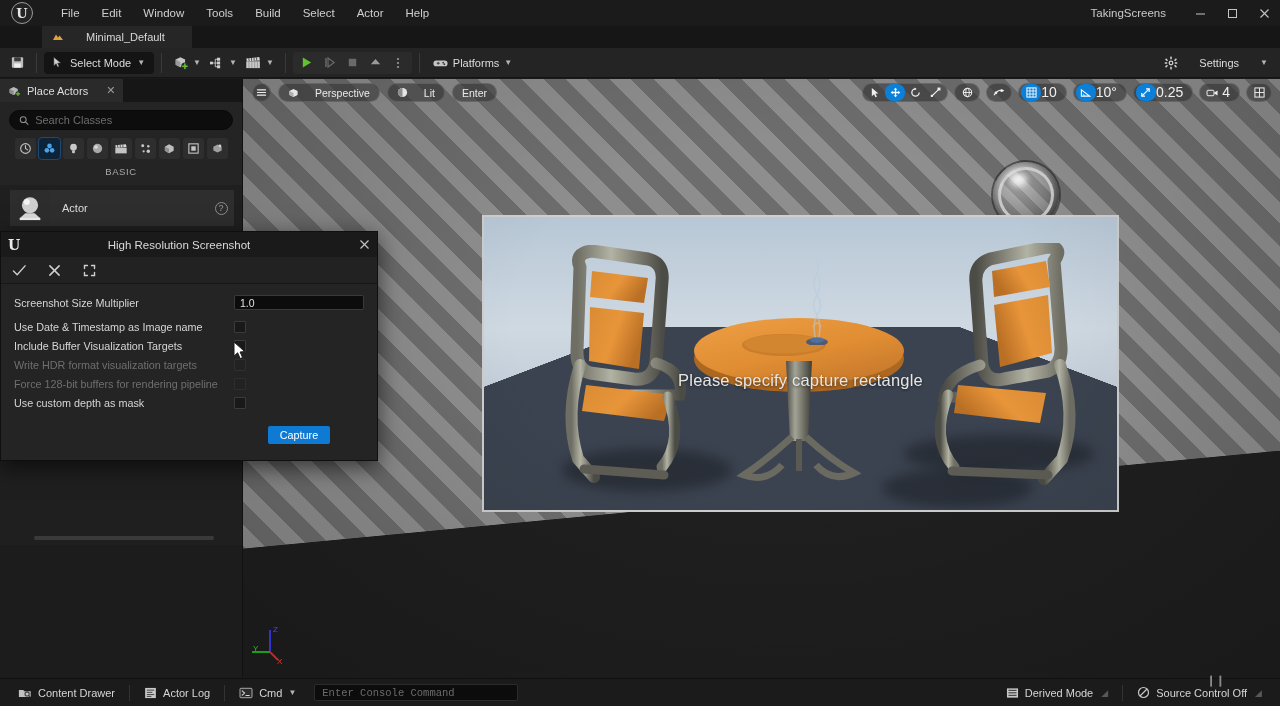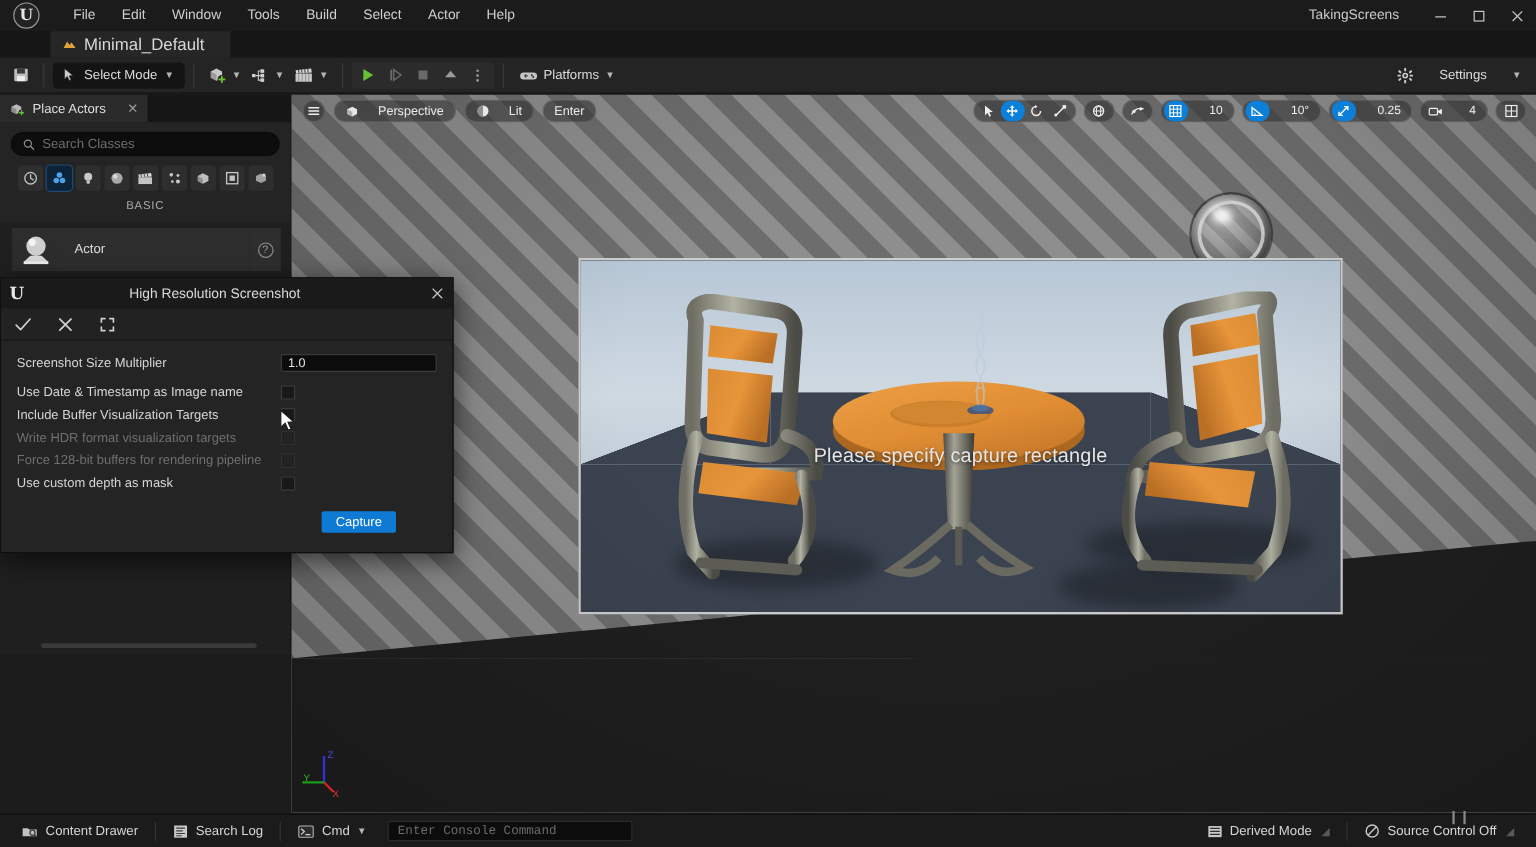--- a/index.html
+++ b/index.html
@@ -21,21 +21,21 @@
   .menu .mi{font-size:11.5px;color:#cfcfcf;padding:4px 11px;line-height:13px;border-radius:2px;cursor:default;}
   .titlebar .spacer{flex:1;}
   .proj-name{font-size:11.5px;color:#c9c9c9;padding-right:18px;}
   .wbtns{display:flex;height:26px;}
   .wbtn{width:32px;height:26px;display:flex;align-items:center;justify-content:center;color:#c5c5c5;}
   .wbtn svg{display:block;}
 
   
   .tabrow{position:absolute;left:0;top:26px;width:1280px;height:22px;background:#161616;}
   .tab{position:absolute;left:42px;top:0;height:22px;min-width:150px;background:#262626;
-       display:flex;align-items:center;gap:6px;padding:0 14px 0 10px;font-size:14px;color:#d8d8d8;text-align:right;}
+       display:flex;align-items:center;gap:22px;padding:0 14px 0 10px;font-size:11px;color:#d8d8d8;text-align:right;}
   .tab .lvlicon{width:12px;height:12px;display:block;}
 
   
   .toolbar{position:absolute;left:0;top:48px;width:1280px;height:30px;background:#242424;
        border-bottom:1px solid #141414;display:flex;align-items:center;padding:0 6px;}
   .tb-sep{width:1px;height:20px;background:#3a3a3a;margin:0 7px;}
   .tb-btn{height:22px;min-width:22px;display:flex;align-items:center;gap:4px;padding:0 4px;border-radius:3px;color:#cfcfcf;}
   .mode-btn{background:#141414;border-radius:4px;height:22px;display:flex;align-items:center;gap:6px;padding:0 9px 0 7px;font-size:11px;color:#dcdcdc;}
   .caret{font-size:8px;color:#b4b4b4;line-height:1;}
   .play-group{display:flex;align-items:center;background:#2b2b2b;border-radius:3px;height:22px;padding:0 2px;}
@@ -89,21 +89,21 @@
   
   .vp-tl{position:absolute;left:9px;top:4px;display:flex;align-items:center;gap:7px;}
   .vp-pill{height:19px;border-radius:10px;background:rgba(52,52,52,.62);border:1px solid rgba(140,140,140,.35);
      display:flex;align-items:center;gap:16px;padding:0 9px;font-size:10.5px;color:#eaeaea;}
   .vp-round{width:19px;height:19px;border-radius:50%;background:rgba(52,52,52,.62);border:1px solid rgba(140,140,140,.35);
      display:flex;align-items:center;justify-content:center;}
   .vp-tr{position:absolute;right:8px;top:4px;display:flex;align-items:center;gap:6px;}
   .vp-grp{height:19px;border-radius:10px;background:rgba(52,52,52,.62);border:1px solid rgba(140,140,140,.35);display:flex;align-items:center;padding:0 2px;}
   .vp-ic{width:20px;height:17px;display:flex;align-items:center;justify-content:center;border-radius:8px;color:#ececec;}
   .vp-ic.on{background:#0c7fd8;}
-  .vp-val{font-size:10px;color:#efefef;padding:0 7px 0 18px;line-height:17px;}
+  .vp-val{font-size:14px;color:#efefef;padding:0 7px 0 0;line-height:17px;}
 
   .axes{position:absolute;left:246px;top:622px;width:46px;height:46px;}
 
   
   .caprect{position:absolute;left:239px;top:136px;width:637px;height:297px;border:2px solid #cfcfcf;overflow:hidden;background:#2b3340;}
   .cr-sky{position:absolute;left:0;top:0;width:100%;height:62%;
      background:linear-gradient(to bottom,#b8c7d6 0%,#c3d0dc 30%,#cfd9e2 62%,#c2cdd8 100%);}
   .cr-floor{position:absolute;left:0;bottom:0;width:100%;height:42%;background:#3b4350;}
   .cr-floor-tri-l{position:absolute;left:0;bottom:42%;width:25%;height:60px;background:linear-gradient(to bottom right,transparent 49.7%,#3b4350 50%);}
   .cr-floor-tri-r{position:absolute;right:0;bottom:42%;width:25%;height:60px;background:linear-gradient(to bottom left,transparent 49.7%,#3b4350 50%);}
@@ -773,21 +773,21 @@
     <div class="st-btn">
       <svg width="13" height="12" viewBox="0 0 14 13">
         <rect x="1.2" y="1" width="11.6" height="11" fill="#cacaca"></rect>
         <g stroke="#3a3a3a" stroke-width="1">
           <line x1="3" y1="3.4" x2="11" y2="3.4"></line>
             <line x1="3" y1="5.8" x2="9" y2="5.8"></line>
           <line x1="3" y1="8.2" x2="11" y2="8.2"></line>
             <line x1="3" y1="10.2" x2="8" y2="10.2"></line>
         </g>
       </svg>
-      <span>Search Log</span>
+      <span>Actor Log</span>
     </div>
     <div class="st-sep"></div>
     <div class="st-btn">
       <svg width="14" height="12" viewBox="0 0 15 13">
         <rect x="1" y="1.4" width="13" height="10.2" rx="1" fill="#2b2b2b" stroke="#b5b5b5" stroke-width="1"></rect>
         <path d="M3.4 4.2 L6 6.5 L3.4 8.8" fill="none" stroke="#dadada" stroke-width="1.1" stroke-linecap="round"></path>
         <line x1="7" y1="9.2" x2="11.4" y2="9.2" stroke="#dadada" stroke-width="1.1"></line>
       </svg>
       <span>Cmd</span>
       <span class="caret">▼</span>

